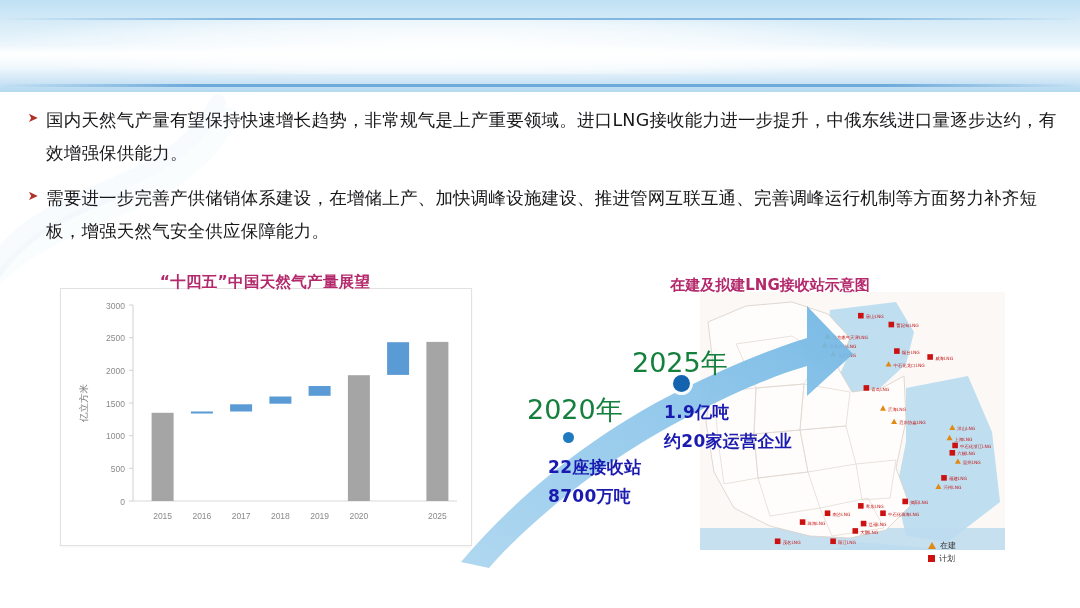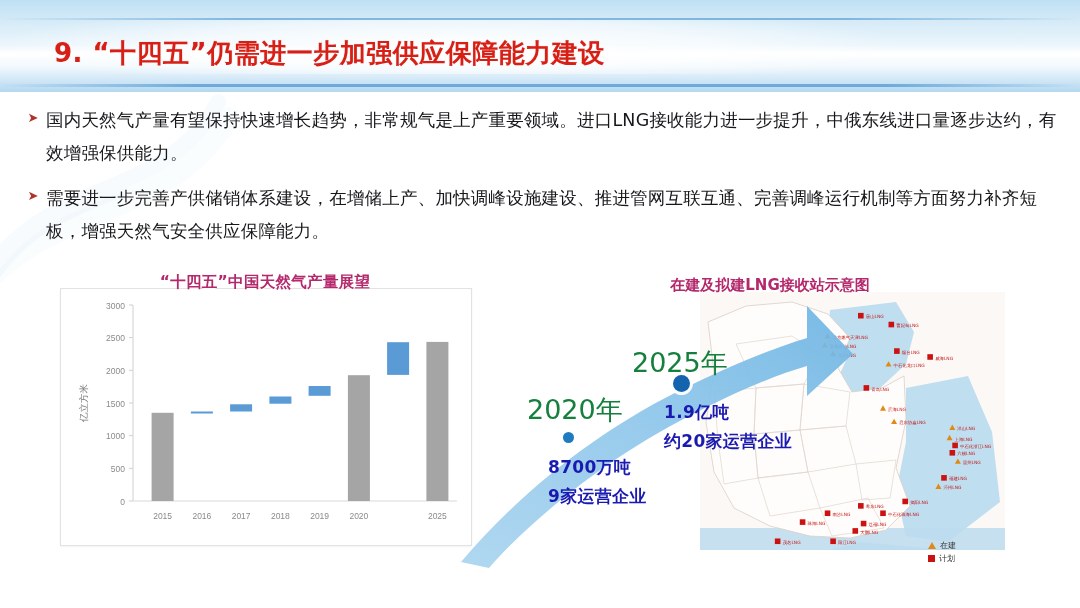--- a/index.html
+++ b/index.html
@@ -74,21 +74,20 @@
 <body>
 
 <div id="slide">
 
   <div class="hdr-wrap">
     <div class="hdr-sky"></div>
     <div class="hdr-glow"></div>
     <div class="hdr-line-top"></div>
     <div class="hdr-line-bot"></div>
   </div>
-  <div class="hdr-title">9. “十四五”仍需进一步加强供应保障能力建设</div>
 
   <svg class="watermark" viewBox="0 0 300 220">
     <path d="M10 200 C 40 140, 90 120, 150 95 C 195 76, 230 50, 248 14" fill="none" stroke="#cfe6f5" stroke-width="16" stroke-linecap="round" opacity=".55"></path>
     <path d="M0 212 C 45 155, 100 138, 160 112 C 205 92, 238 66, 258 30" fill="none" stroke="#e3f1fa" stroke-width="22" stroke-linecap="round" opacity=".6"></path>
     <path d="M28 188 C 62 140, 104 126, 152 106" fill="none" stroke="#b9dcf2" stroke-width="5" stroke-linecap="round" opacity=".5"></path>
   </svg>
 
   <div class="bullets">
     <div class="bullet">
       <div class="bullet-arrow">➤</div>
@@ -224,22 +223,22 @@
       </linearGradient>
     </defs>
     <path d="M6 262 C 60 198, 140 130, 238 84 C 288 60, 326 46, 352 38
              L 352 6 L 398 54 L 352 96 L 352 66
              C 324 74, 290 88, 246 110 C 152 156, 74 222, 34 268 Z" fill="url(#agrad)" opacity=".92"></path>
   </svg>
 
   <div class="yr-label yr-2020">2020年</div>
   <div class="dot dot-2020"></div>
   <div class="callout co-2020">
+    <div>22座接收站</div>
     <div>8700万吨</div>
-    <div>9家运营企业</div>
   </div>
 
   <div class="yr-label yr-2025">2025年</div>
   <div class="dot dot-2025"></div>
   <div class="callout co-2025">
     <div>1.9亿吨</div>
     <div>约20家运营企业</div>
   </div>
 
   <div class="legend">

